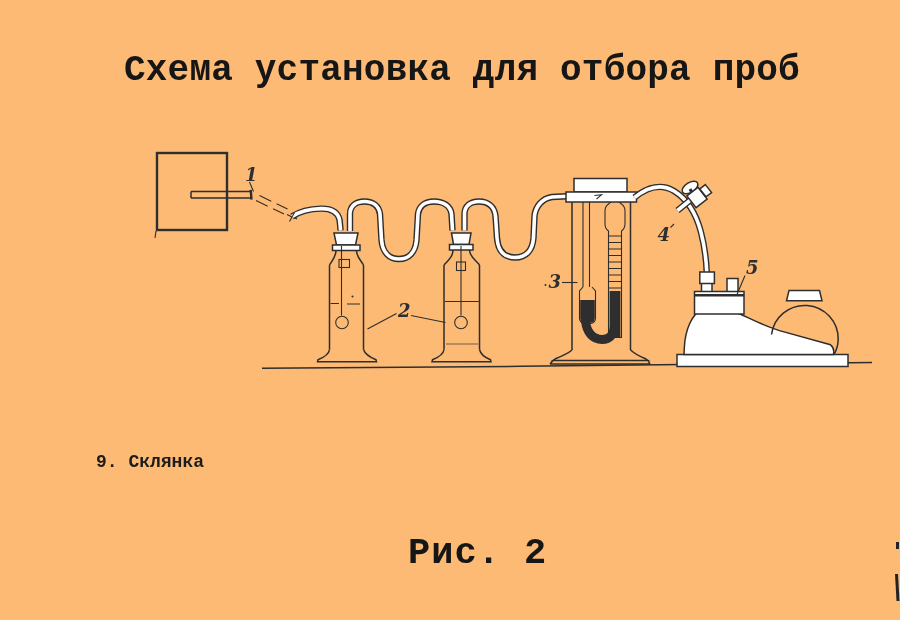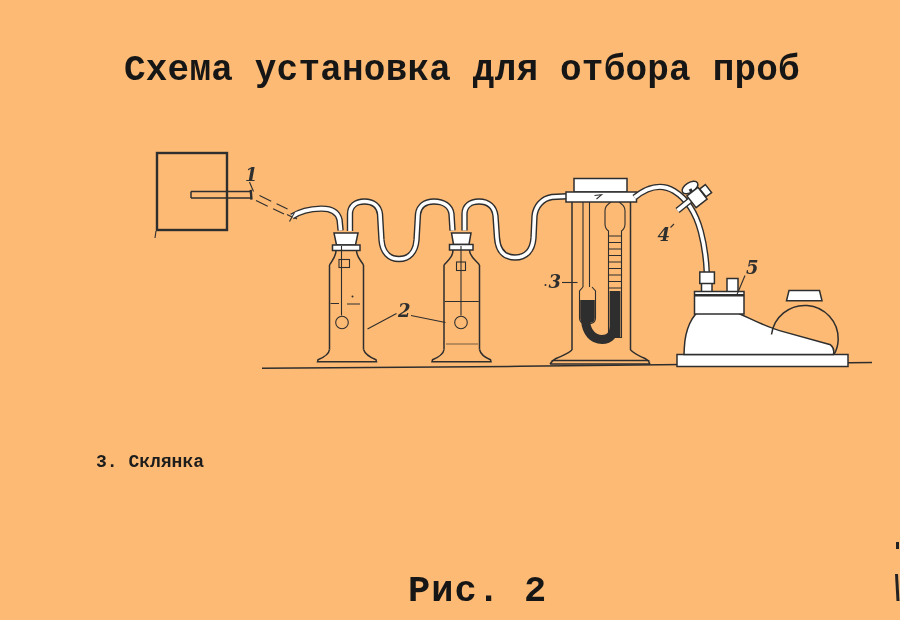--- a/index.html
+++ b/index.html
@@ -2,21 +2,21 @@
 <html><head>
 <meta charset="utf-8">
 <style>
   html,body{margin:0;padding:0;}
   #page{position:relative;width:900px;height:620px;background:#fdba74;overflow:hidden;
         font-family:"Liberation Mono","DejaVu Sans Mono",monospace;color:#151515;font-weight:bold;}
   #title{position:absolute;left:124px;top:50px;font-size:36px;letter-spacing:0.2px;
          white-space:pre;color:#161616;}
   #legend{position:absolute;left:96px;top:404px;font-size:18px;line-height:23.3px;
           color:#1c1c1c;white-space:pre;}
-  #caption{position:absolute;left:408px;top:570px;font-size:37px;letter-spacing:1px;color:#161616;}
+  #caption{position:absolute;left:408px;top:532px;font-size:37px;letter-spacing:1px;color:#161616;}
   svg{position:absolute;left:0;top:0;}
   .ln{fill:none;stroke:#2e2e2e;stroke-width:1.5;}
   .ln2{fill:none;stroke:#2e2e2e;stroke-width:2.4;}
   .thin{fill:none;stroke:#2e2e2e;stroke-width:1.1;}
   .fw{fill:#ffffff;stroke:#2e2e2e;stroke-width:1.5;}
   .ink{fill:#2e2e2e;stroke:none;}
   .tO{fill:none;stroke:#2e2e2e;stroke-width:6.4;stroke-linecap:butt;}
   .tI{fill:none;stroke:#fefefe;stroke-width:3.6;stroke-linecap:butt;}
   .lbl{font-family:"DejaVu Serif","Liberation Serif",serif;font-style:italic;
        font-size:18px;fill:#2f2f2f;}
@@ -163,19 +163,19 @@
       <text class="lbl" x="746" y="274">5</text>
     </g>
 
     <g>
       <path d="M 897.5,542 L 897.5,549" stroke="#222" stroke-width="3" fill="none"></path>
       <path d="M 896.5,574 L 898,601" stroke="#222" stroke-width="3" fill="none"></path>
     </g>
   </svg>
 
   <div id="legend">
-    <div>3. Склянка</div>
+    <div>9. Склянка</div>
     
     
   </div>
 
   <div id="caption">Рис. 2</div>
 </div>
 
 </body></html>

